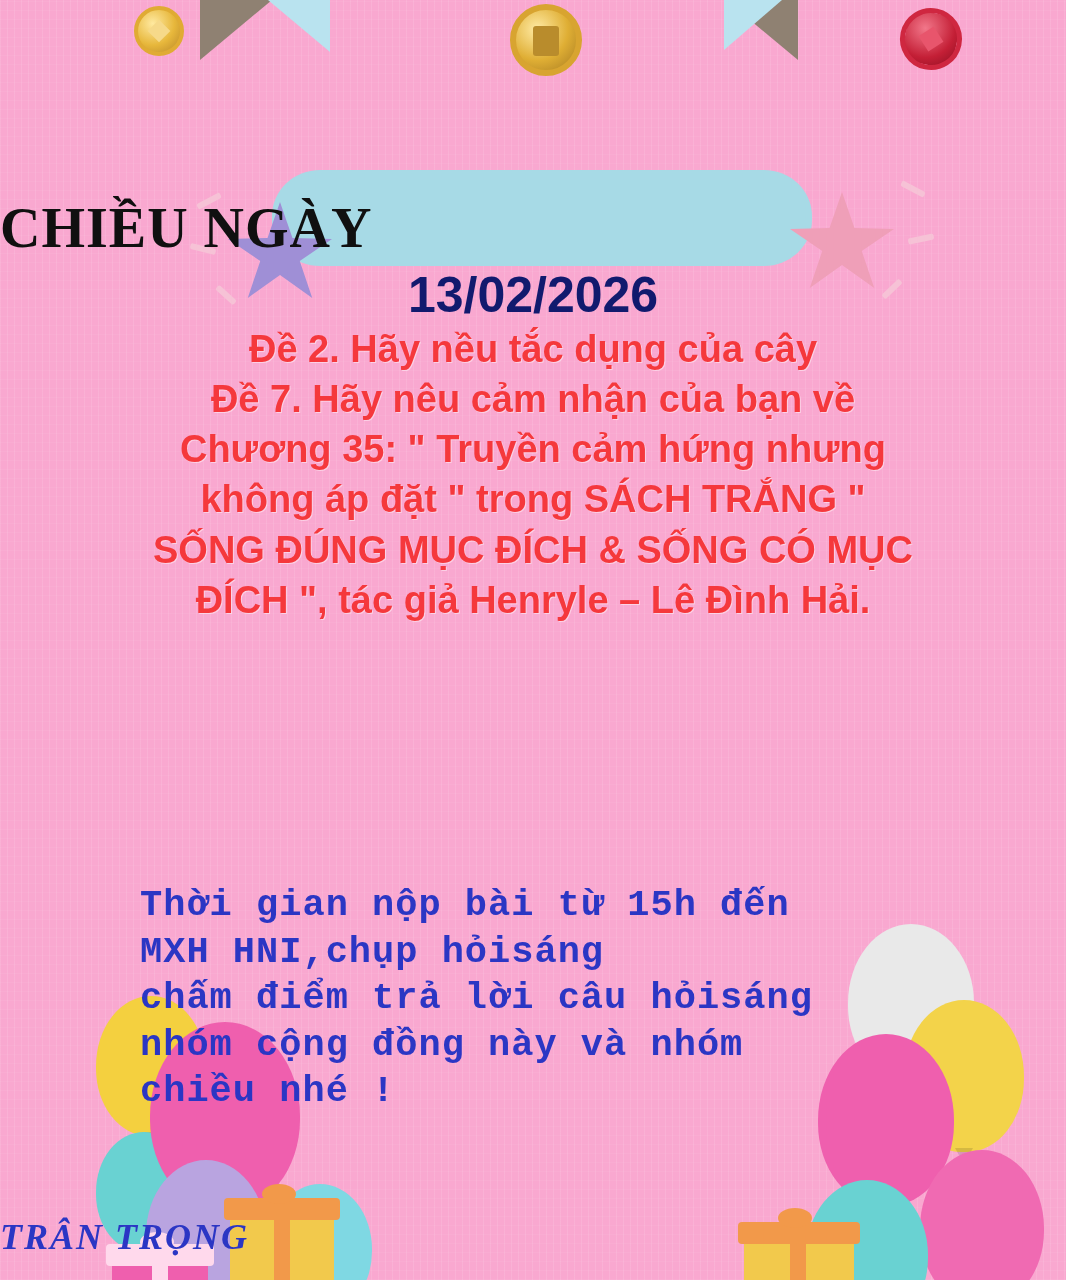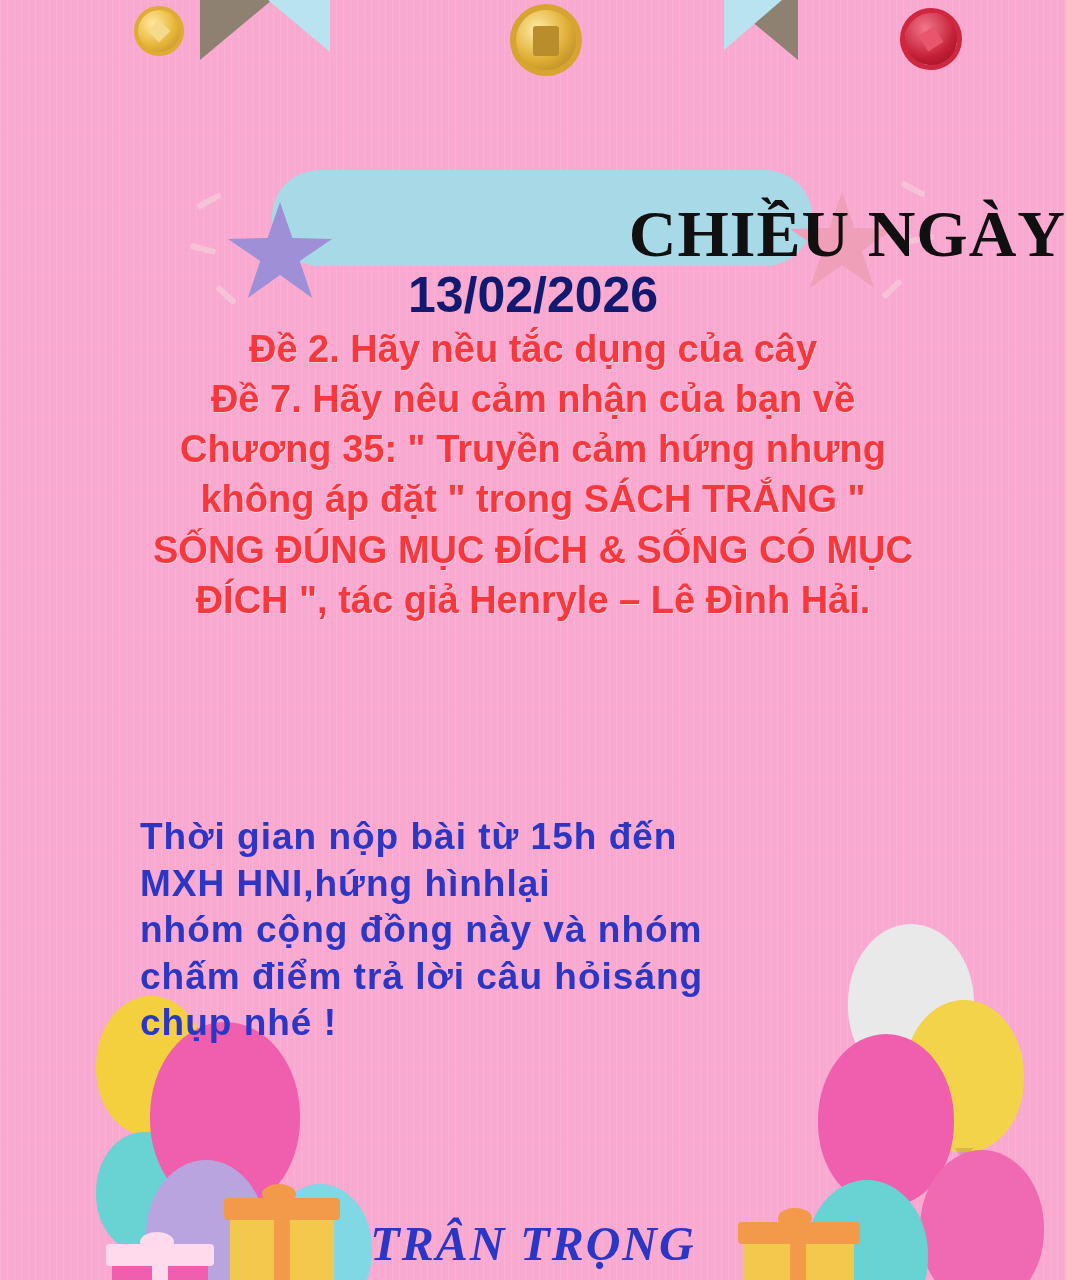--- a/index.html
+++ b/index.html
@@ -154,24 +154,24 @@
     position: absolute;
     background: #f6c2d6;
     border-radius: 2px;
   }
 
   .subtitle {
     position: absolute;
     top: 196px;
     left: 0;
     width: 100%;
-    text-align: right;
+    text-align: left;
     font-family: "Liberation Serif", serif;
     font-weight: bold;
-    font-size: 66px;
+    font-size: 56px;
     letter-spacing: 1px;
     color: #101010;
   }
   .date {
     position: absolute;
     top: 266px;
     left: 0;
     width: 100%;
     text-align: center;
     font-family: "Liberation Sans", sans-serif;
@@ -192,42 +192,42 @@
     font-size: 38px;
     line-height: 1.32;
     color: #f5383c;
     text-shadow: 1px 1px 0 rgba(255,255,255,0.45);
   }
   .questions .q-line { display: block; }
 
   
   .note {
     position: absolute;
-    top: 814px;
+    top: 882px;
     left: 140px;
     width: 820px;
-    font-family: Liberation Sans, sans-serif;
+    font-family: Liberation Mono, monospace;
     font-weight: bold;
     font-size: 37px;
     line-height: 1.26;
     letter-spacing: 1px;
     color: #2b36c4;
   }
   .note .n-line { display: block; }
 
   .signature {
     position: absolute;
     top: 1216px;
     left: 0;
     width: 100%;
-    text-align: center;
+    text-align: left;
     font-family: "Liberation Serif", serif;
     font-style: italic;
     font-weight: bold;
-    font-size: 48px;
+    font-size: 36px;
     letter-spacing: 2px;
     color: #2b36c4;
   }
 
   
   .balloon {
     position: absolute;
     border-radius: 50% 50% 48% 48%;
   }
   .balloon::after {
@@ -339,20 +339,20 @@
   </div>
   <div class="gift g3">
     <div class="box"></div>
       <div class="lid"></div>
       <div class="ribbon-v"></div>
       <div class="bow"></div>
   </div>
 
   <div class="note">
     <span class="n-line">Thời gian nộp bài từ 15h đến</span>
-    <span class="n-line">MXH HNI,hứng hìnhlại</span>
+    <span class="n-line">MXH HNI,chụp hỏisáng</span>
+    <span class="n-line">chấm điểm trả lời câu hỏisáng</span>
     <span class="n-line">nhóm cộng đồng này và nhóm</span>
-    <span class="n-line">chấm điểm trả lời câu hỏisáng</span>
-    <span class="n-line">chụp nhé !</span>
+    <span class="n-line">chiều nhé !</span>
   </div>
 
   <div class="signature">TRÂN TRỌNG</div>
 </div>
 
 </body></html>

